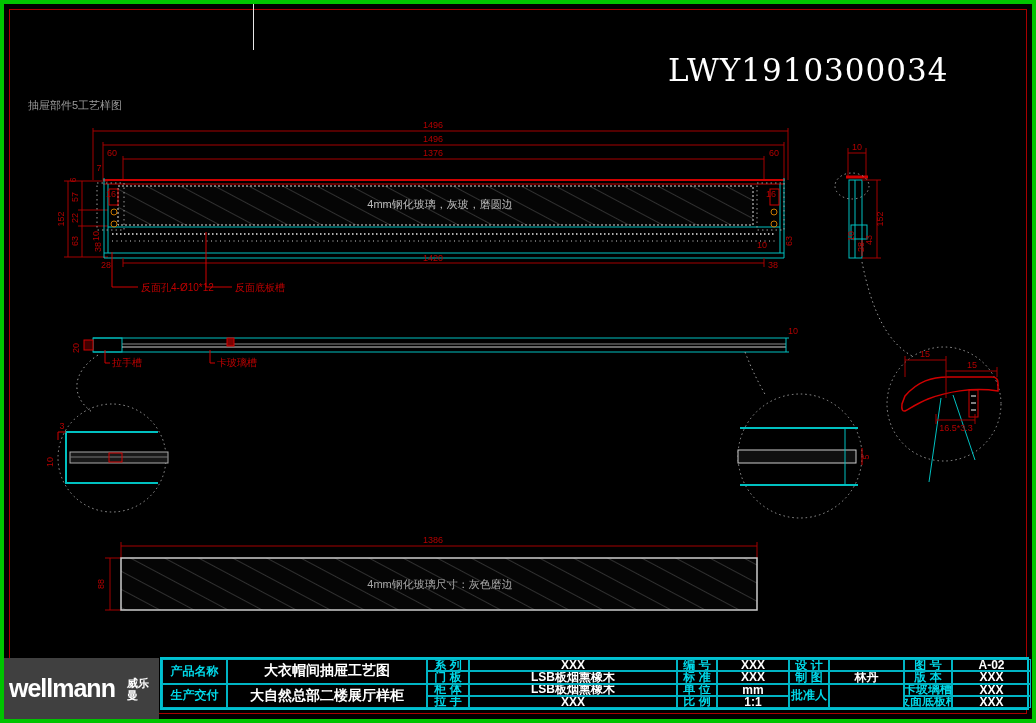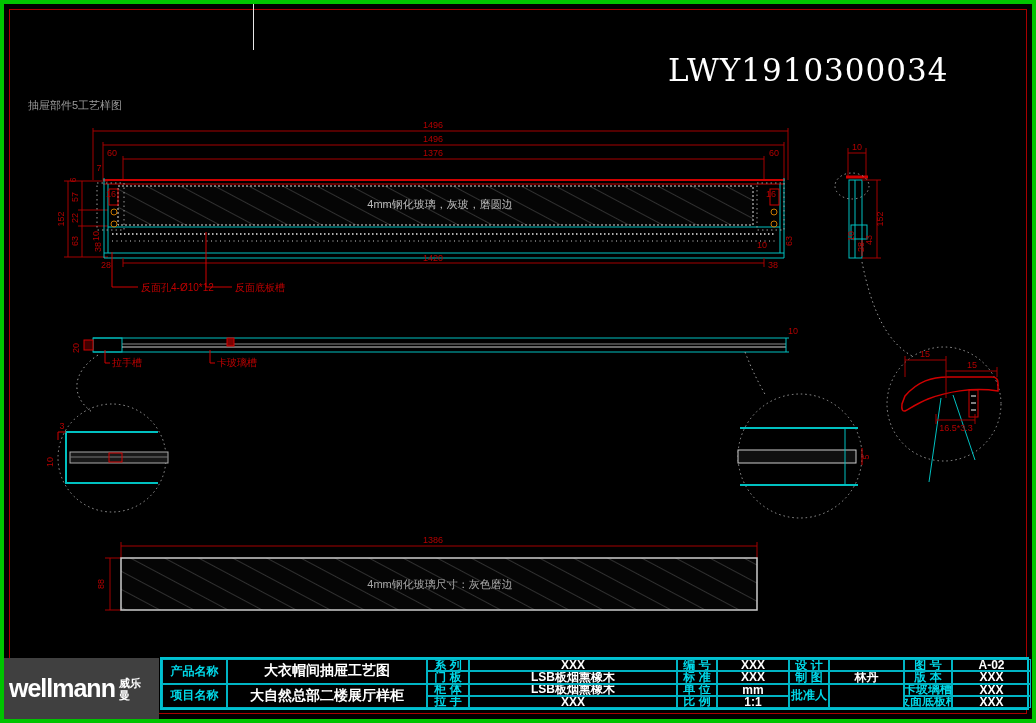--- a/index.html
+++ b/index.html
@@ -17,21 +17,21 @@
           grid-template-rows:repeat(4,1fr);border:2px solid #00c0d0;box-sizing:border-box;
           background:#000;}
   #tblock .c{border:1px solid #00b4c4;display:flex;align-items:center;justify-content:center;
              color:#00d8e8;font-size:12px;font-weight:bold;white-space:nowrap;overflow:hidden;box-sizing:border-box;}
   #tblock .v{color:#fff;}
   #tblock .s2{grid-row:span 2;}
   #tblock .big{font-size:14px;}
   #logo{position:absolute;left:4px;top:658px;width:155px;height:61px;background:#404040;
         display:flex;align-items:center;padding-left:5px;box-sizing:border-box;}
   #logo .brand{color:#fff;font-weight:bold;font-size:25px;letter-spacing:-1px;}
-  #logo .cn{color:#fff;font-size:11px;font-weight:bold;margin-left:4px;line-height:12px;width:24px;
+  #logo .cn{color:#fff;font-size:11px;font-weight:bold;margin-left:12px;line-height:12px;width:24px;
             word-break:break-all;}
   #top-tick{position:absolute;left:253px;top:4px;width:1px;height:46px;background:#e8e8e8;}
   text{font-family:"Liberation Sans",sans-serif;}
   .dim{fill:#b40000;font-size:9px;}
   .dimline{stroke:#a40000;stroke-width:1;fill:none;}
   .red{stroke:#d00000;fill:none;}
   .cyan{stroke:#00c0c0;fill:none;}
   .callout{fill:#c00000;font-size:10px;}
   .dotted{stroke:#9a9a9a;stroke-dasharray:1.5,3;fill:none;}
 </style>
@@ -244,21 +244,21 @@
 
     <div class="c">门 板</div>
     <div class="c v">LSB板烟熏橡木</div>
     <div class="c">标 准</div>
     <div class="c v">XXX</div>
     <div class="c">制 图</div>
     <div class="c v">林丹</div>
     <div class="c">版 本</div>
     <div class="c v">XXX</div>
 
-    <div class="c s2">项目名称</div>
+    <div class="c s2">生产交付</div>
     <div class="c s2 v big">大自然总部二楼展厅样柜</div>
     <div class="c">柜 体</div>
     <div class="c v">LSB板烟熏橡木</div>
     <div class="c">单 位</div>
     <div class="c v">mm</div>
     <div class="c s2">批准人</div>
     <div class="c s2 v"></div>
     <div class="c">卡玻璃槽</div>
     <div class="c v">XXX</div>
 

